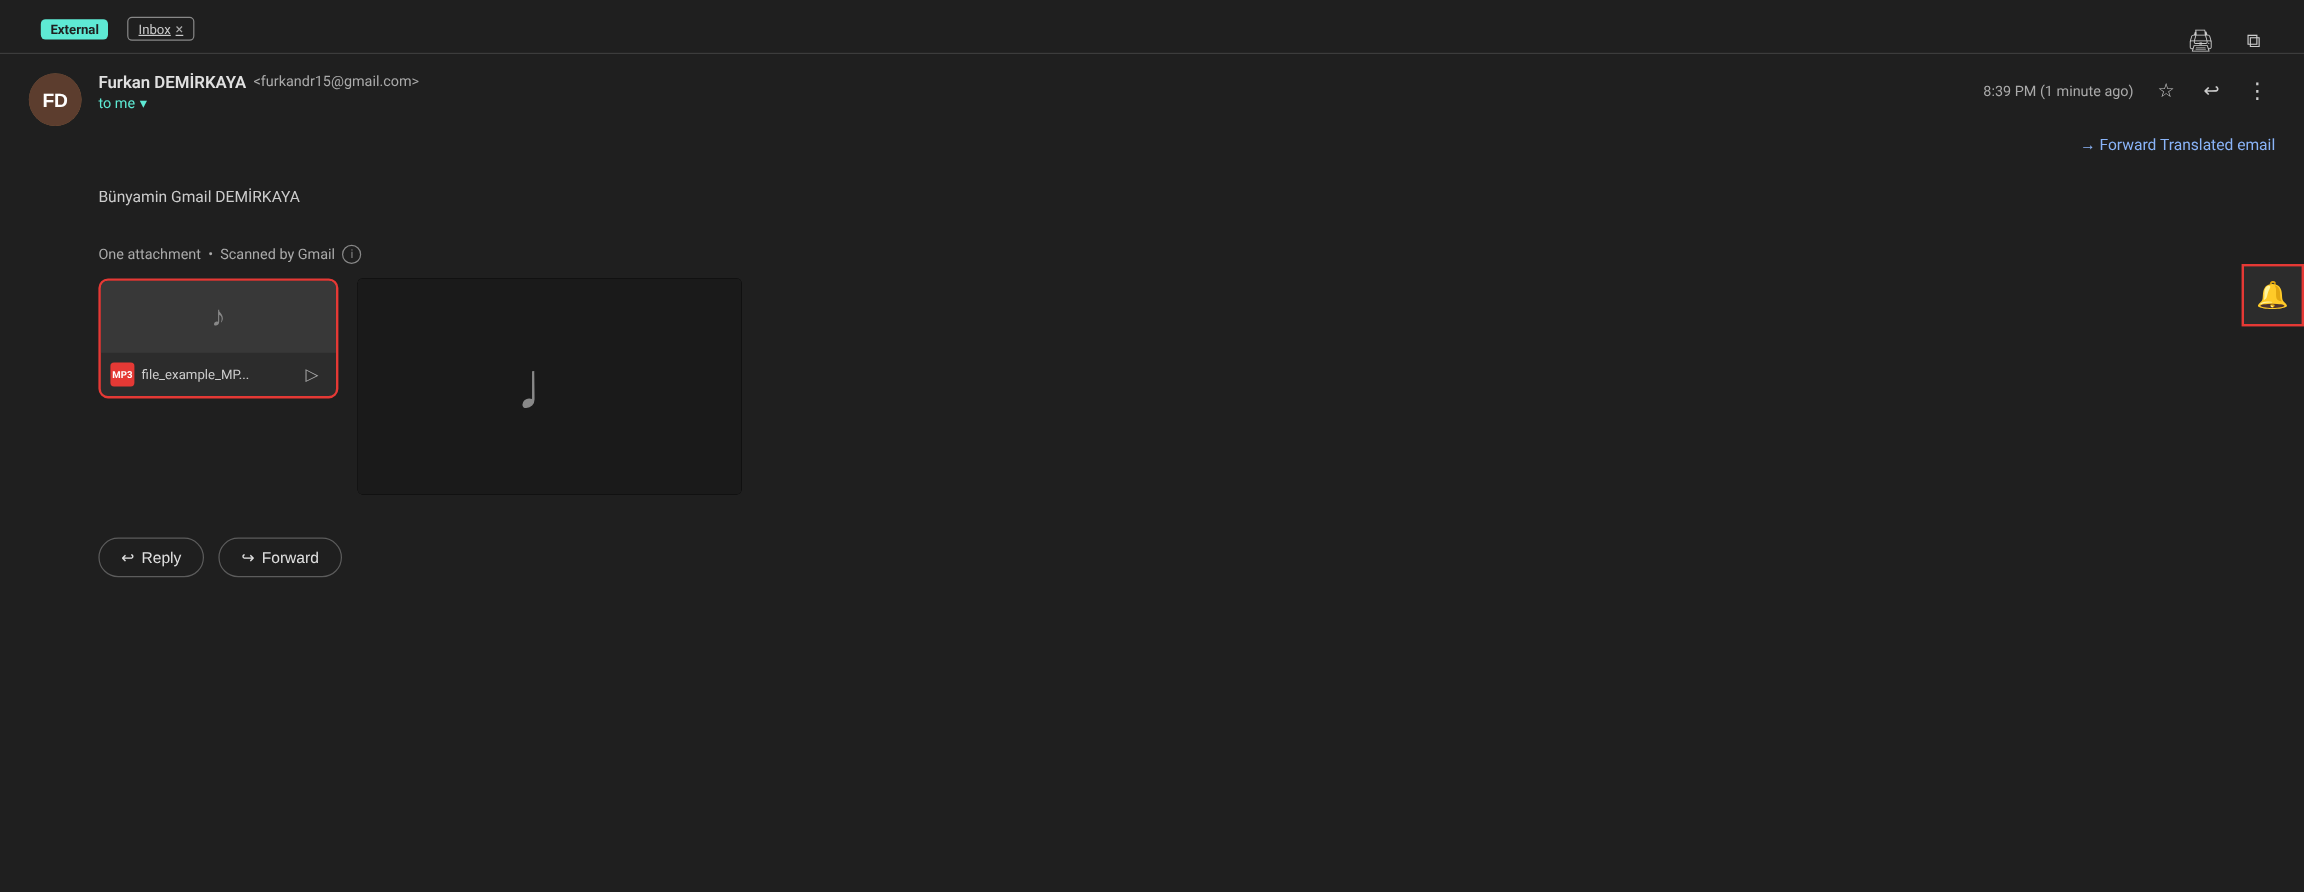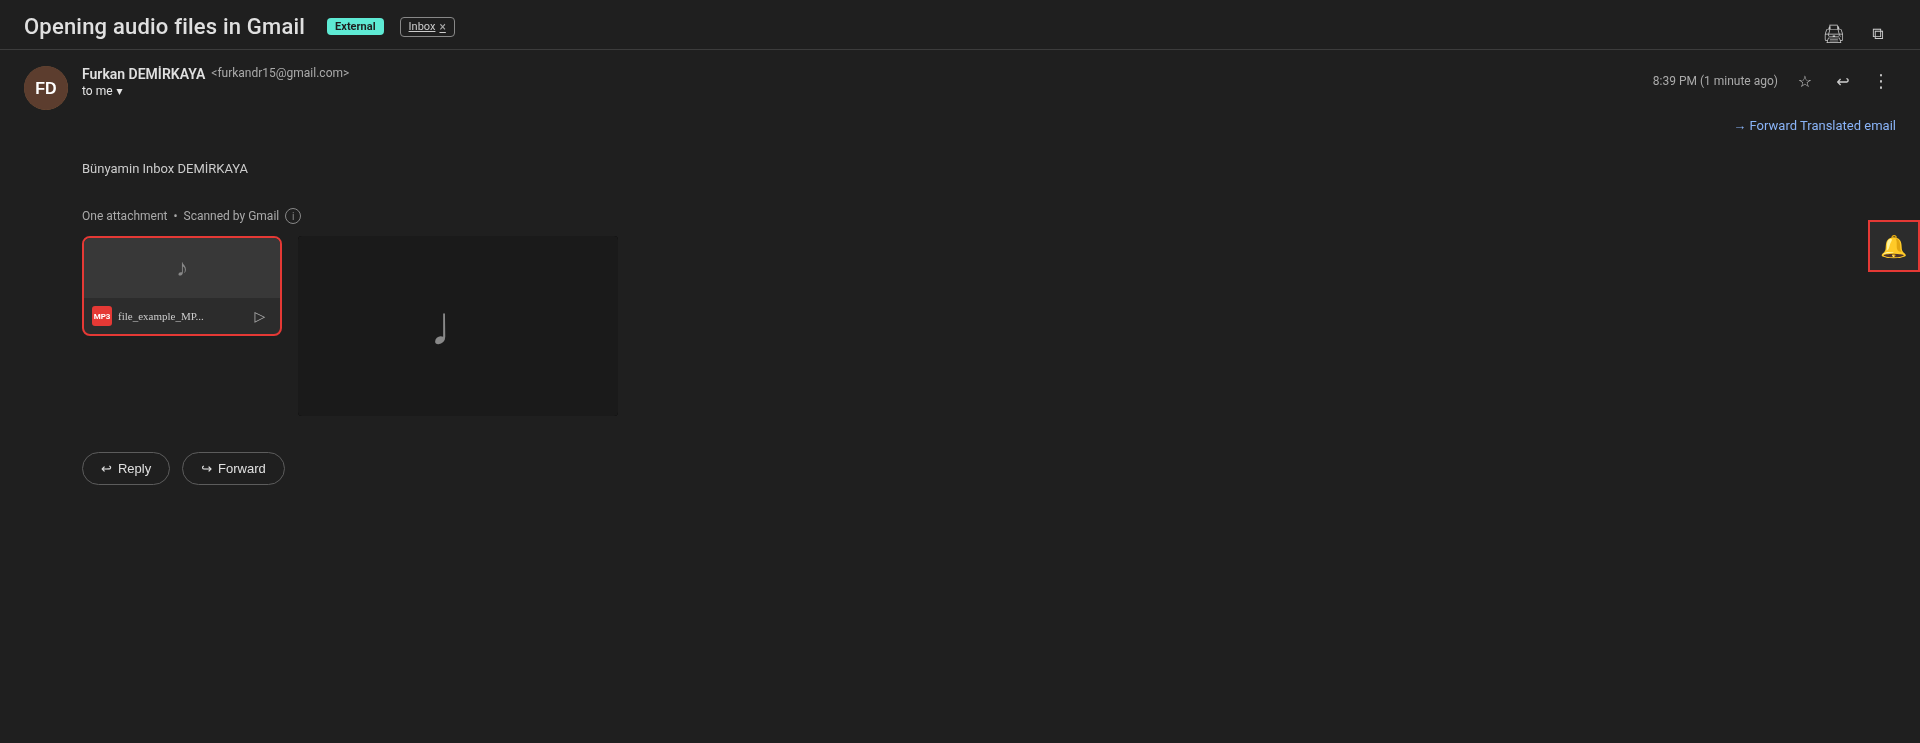--- a/index.html
+++ b/index.html
@@ -107,21 +107,21 @@
       color: #e0e0e0;
     }
 
     .sender-email {
       font-size: 12px;
       color: #aaa;
     }
 
     .to-me {
       font-size: 12px;
-      color: #e5e5e5;
+      color: #5eead4;
       display: flex;
       align-items: center;
       gap: 4px;
       margin-top: 2px;
       cursor: pointer;
     }
 
     .sender-meta-right {
       position: absolute;
       right: 24px;
@@ -224,21 +224,20 @@
       flex-shrink: 0;
     }
 
     .attach-filename {
       font-size: 11px;
       color: #ccc;
       flex: 1;
       overflow: hidden;
       text-overflow: ellipsis;
       white-space: nowrap;
-      font-family: Liberation Serif, serif;
     }
 
     .attach-download {
       width: 24px;
       height: 24px;
       display: flex;
       align-items: center;
       justify-content: center;
       cursor: pointer;
       color: #aaa;
@@ -406,21 +405,20 @@
       right: 24px;
       display: flex;
       gap: 8px;
       align-items: center;
     }
   </style>
 </head>
 <body>
 
 <div class="email-header">
-  <span class="email-subject">Opening audio files in Gmail</span>
   <span class="badge-external">External</span>
   <span class="badge-inbox">
     <span>Inbox</span>
     <span class="close-x">×</span>
   </span>
 
   <div class="top-right-toolbar">
     <button class="icon-btn" title="Print">
       <span>🖨</span>
     </button>
@@ -463,21 +461,21 @@
       </button>
     </div>
   </div>
 </div>
 
 <div class="forward-translated">
   <span>→ Forward Translated email</span>
 </div>
 
 <div class="email-body">
-  <div class="body-greeting">Bünyamin Inbox DEMİRKAYA</div>
+  <div class="body-greeting">Bünyamin Gmail DEMİRKAYA</div>
 
   <div class="attachment-section">
     <div class="attachment-label">
       <span>One attachment</span>
       <span>•</span>
       <span>Scanned by Gmail</span>
       <span class="info-icon">i</span>
     </div>
 
     <div class="attachment-card-wrapper">

